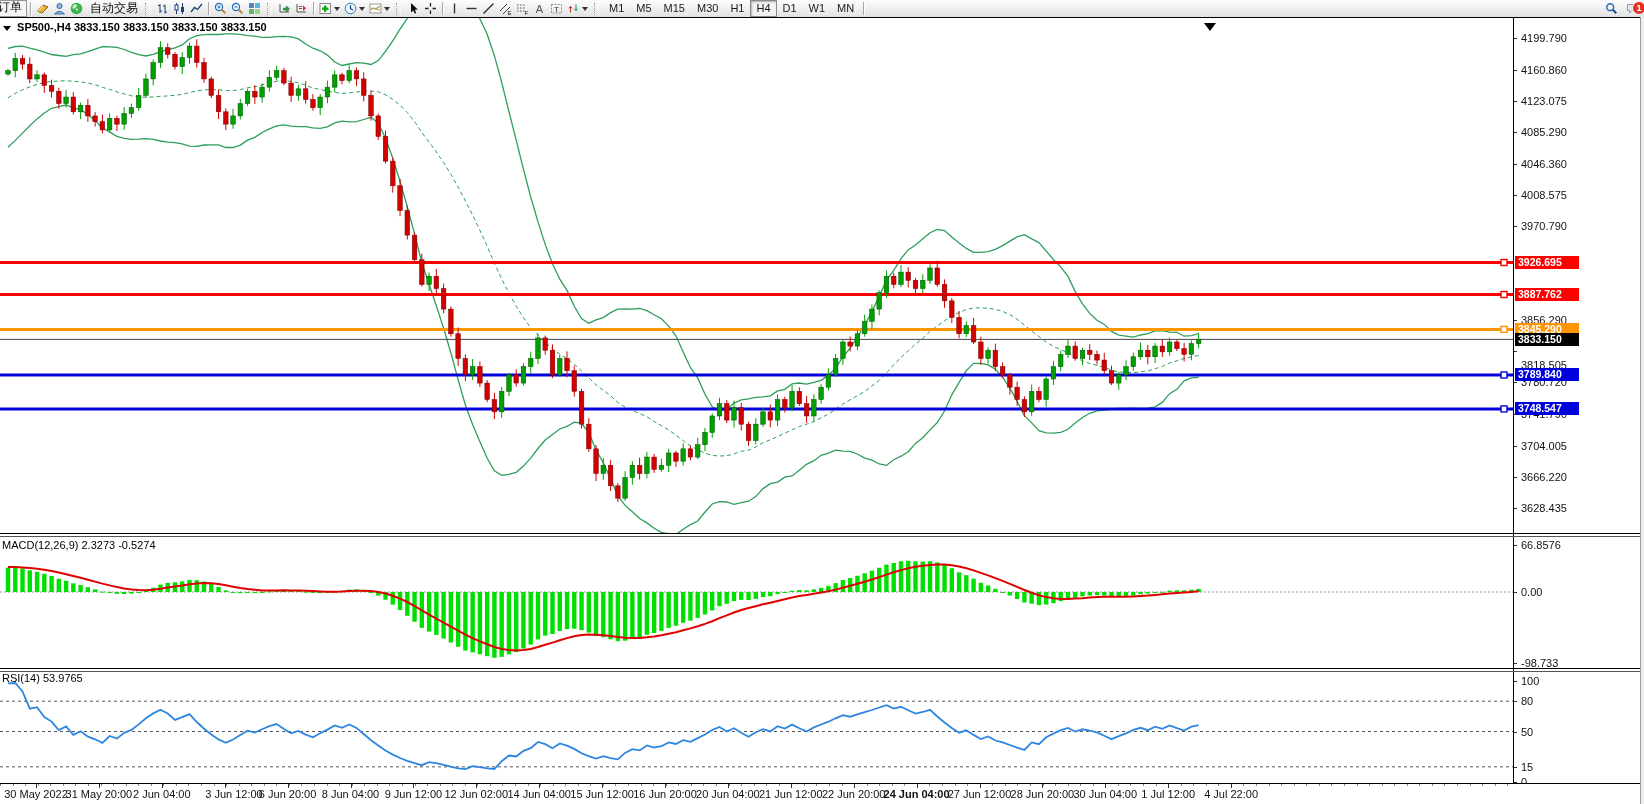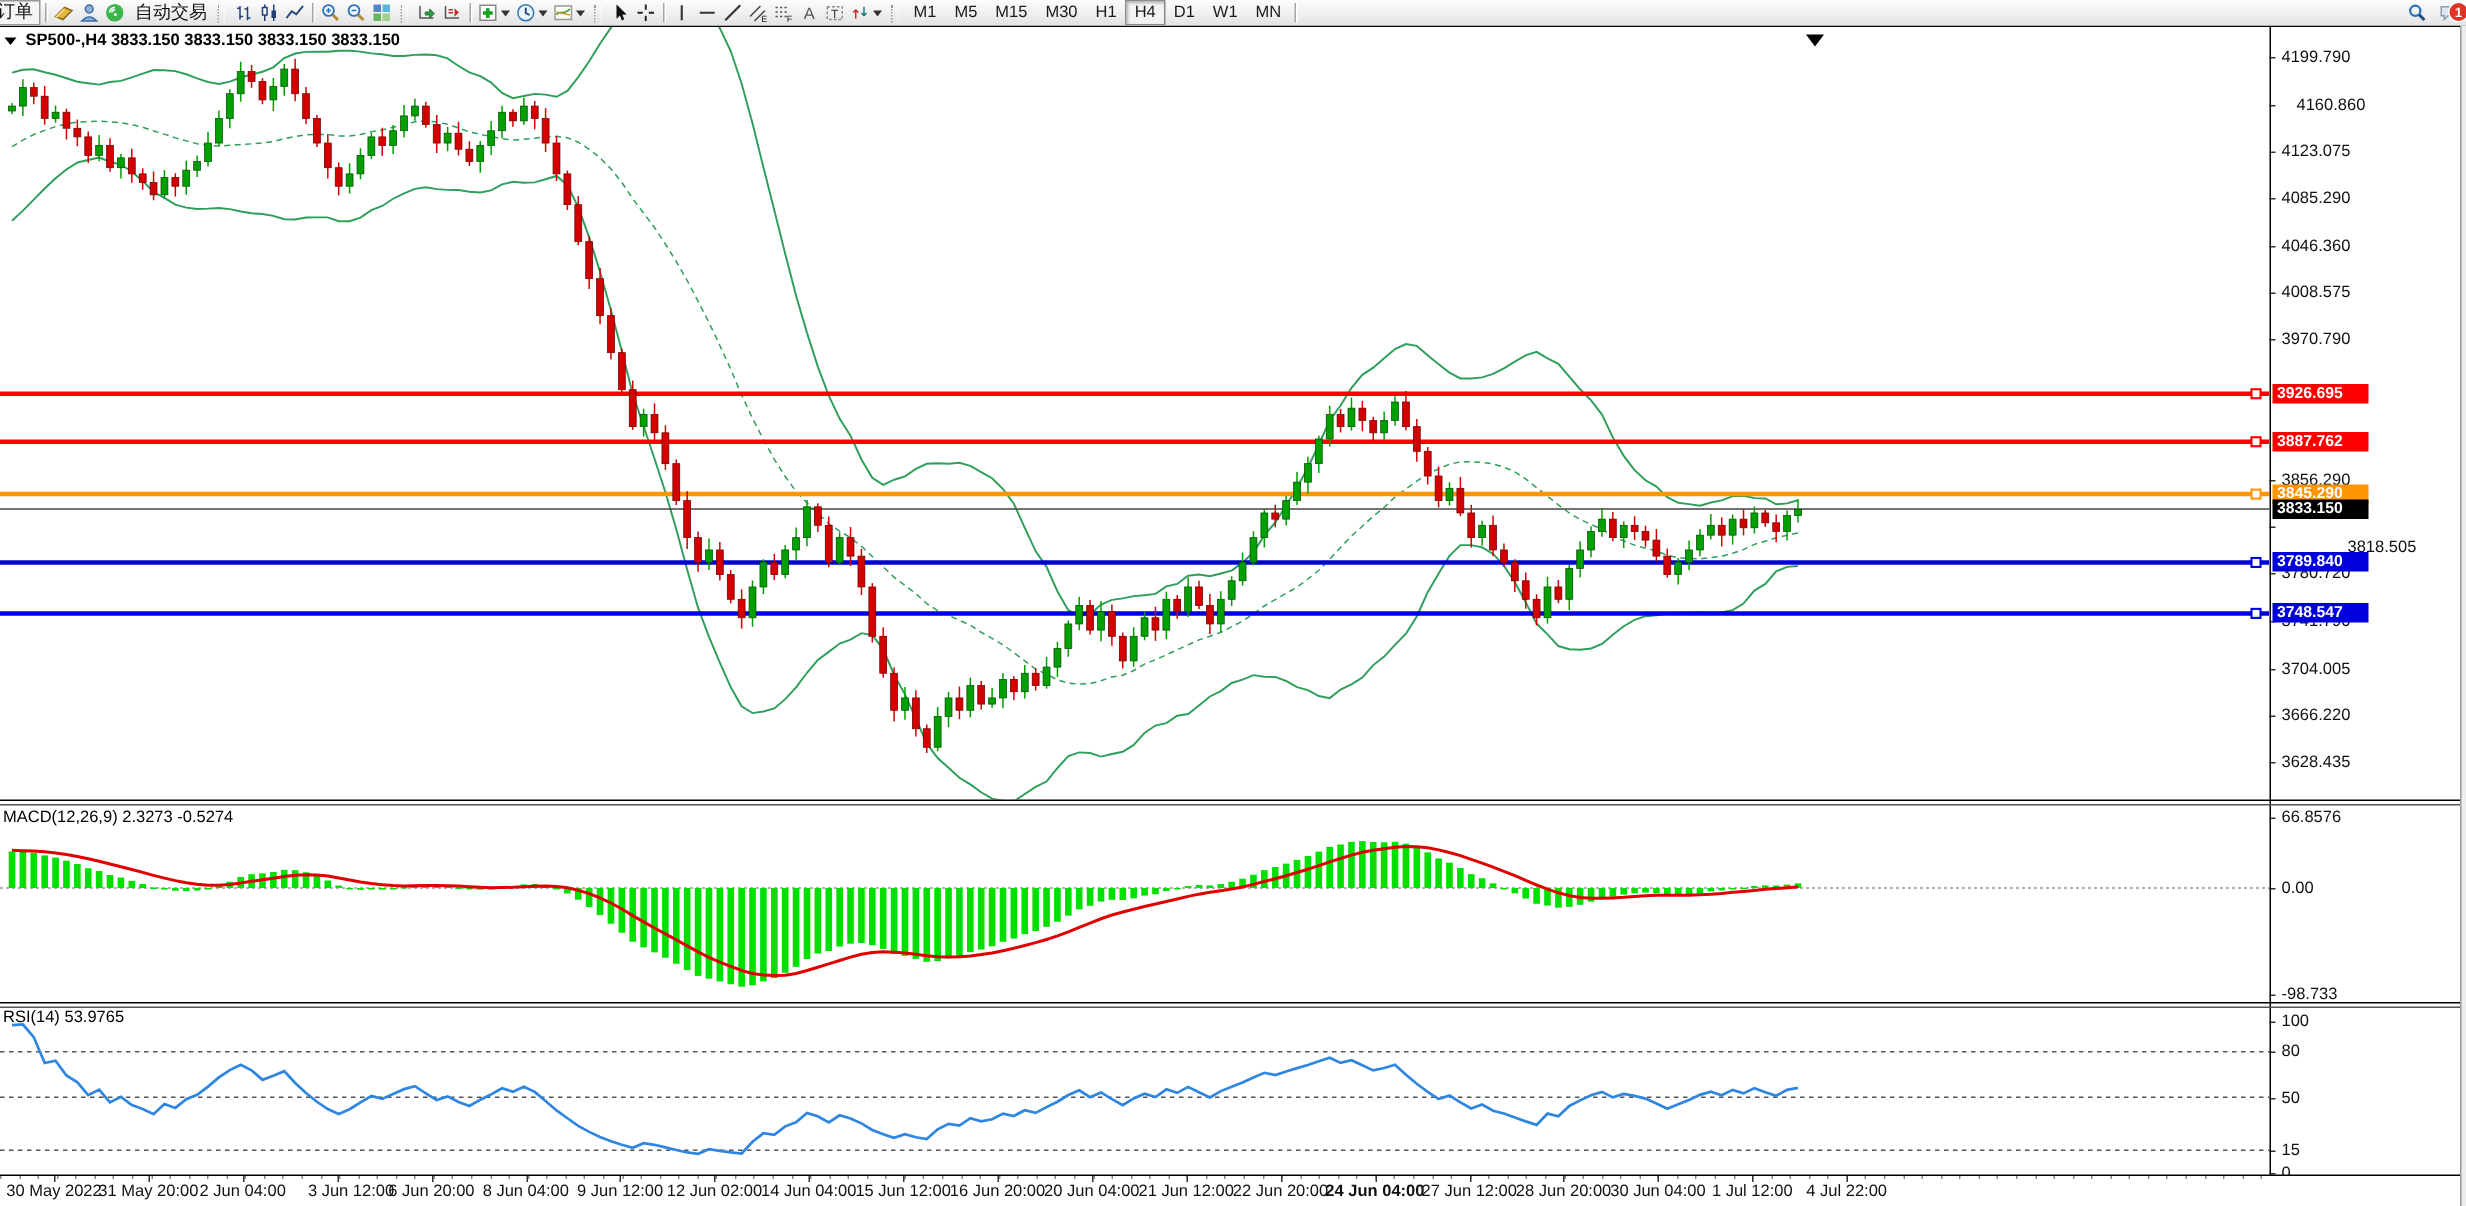--- a/index.html
+++ b/index.html
@@ -848,35 +848,35 @@
 <div class="ind-label" style="top:672px">
   <span>RSI(14)</span>
   <span>53.9765</span>
 </div>
 
 <div class="hline-div" style="top:783px"></div>
 
 <div class="axis-col" id="price-axis">
     <div class="axlbl" style="top: 15px;">4199.790</div>
     <div class="axtick" style="top: 21px;"></div>
-    <div class="axlbl" style="top: 47.0016px; margin-left: 10px;">4160.860</div>
+    <div class="axlbl" style="top: 47.0016px;">4160.860</div>
     <div class="axtick" style="top: 53.0016px;"></div>
     <div class="axlbl" style="top: 78.0621px;">4123.075</div>
     <div class="axtick" style="top: 84.0621px;"></div>
     <div class="axlbl" style="top: 109.122px;">4085.290</div>
     <div class="axtick" style="top: 115.122px;"></div>
     <div class="axlbl" style="top: 141.124px;">4046.360</div>
     <div class="axtick" style="top: 147.124px;"></div>
     <div class="axlbl" style="top: 172.185px;">4008.575</div>
     <div class="axtick" style="top: 178.185px;"></div>
     <div class="axlbl" style="top: 203.245px;">3970.790</div>
     <div class="axtick" style="top: 209.245px;"></div>
     <div class="axlbl" style="top: 297.367px;">3856.290</div>
     <div class="axtick" style="top: 303.367px;"></div>
-    <div class="axlbl" style="top: 342px; margin-left: 44px;">3818.505</div>
+    <div class="axlbl" style="top: 342px;">3818.505</div>
     <div class="axtick" style="top: 334.428px;"></div>
     <div class="axlbl" style="top: 359.488px;">3780.720</div>
     <div class="axtick" style="top: 365.488px;"></div>
     <div class="axlbl" style="top: 391.49px;">3741.790</div>
     <div class="axtick" style="top: 397.49px;"></div>
     <div class="axlbl" style="top: 422.55px;">3704.005</div>
     <div class="axtick" style="top: 428.55px;"></div>
     <div class="axlbl" style="top: 453.611px;">3666.220</div>
     <div class="axtick" style="top: 459.611px;"></div>
     <div class="axlbl" style="top: 484.671px;">3628.435</div>

